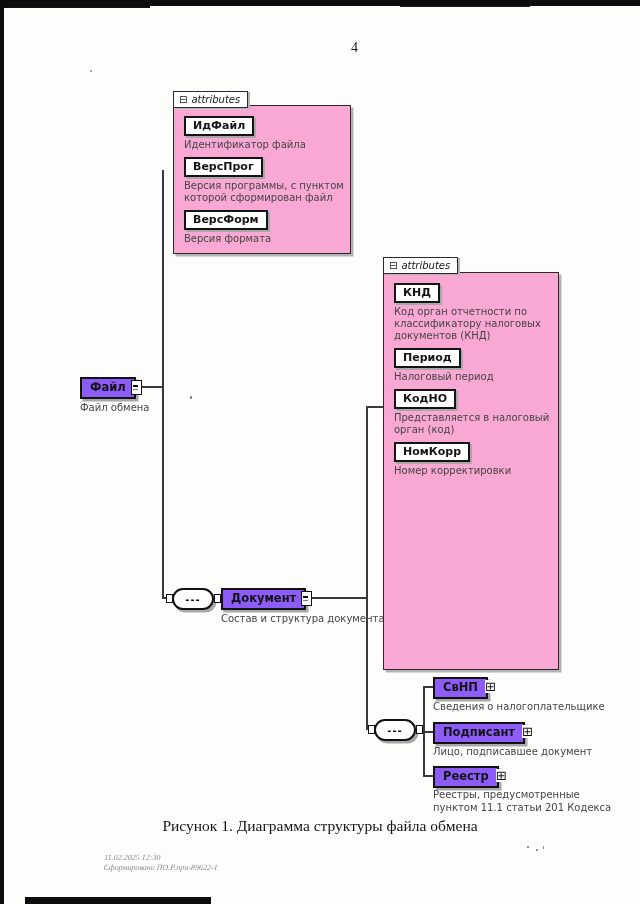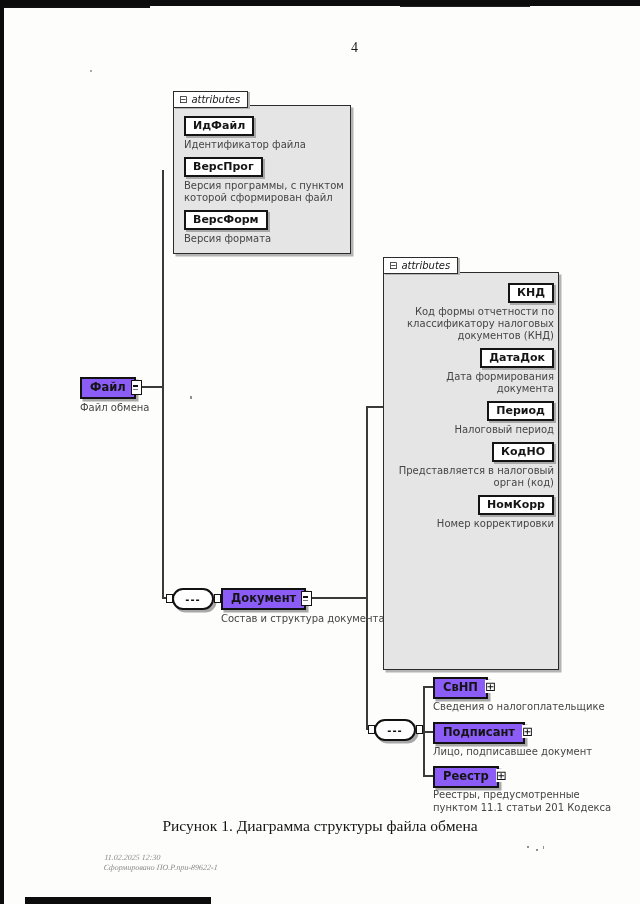--- a/index.html
+++ b/index.html
@@ -49,32 +49,32 @@
        justify-content:center;font-weight:bold;font-size:10px;letter-spacing:1px;color:#111;}
   .seq::before{content:"";position:absolute;left:-8px;top:4px;width:5px;height:7px;
                background:#fff;border:1.5px solid #121212;}
   .seq::after{content:"";position:absolute;right:-9px;top:4px;width:5px;height:7px;
               background:#fff;border:1.5px solid #121212;}
 
   .attrs-tab{position:absolute;height:15px;border:1px solid #2b2b2b;background:#fff;
              display:flex;align-items:center;gap:4px;padding:0 7px 0 5px;
              font-style:italic;font-size:10px;z-index:3;box-shadow:2px 1px 0 #b4b4b4;}
   .attrs-tab .sq{font-style:normal;font-size:10px;line-height:10px;}
-  .attrs-panel{position:absolute;border:1px solid #2b2b2b;background:#e5e5e5;z-index:2;
+  .attrs-panel{position:absolute;border:1px solid #2b2b2b;background:#f9a8d4;z-index:2;
                box-shadow:2.5px 2.5px 0 #b4b4b4;box-sizing:border-box;
                padding:8px 4px 4px 10px;}
   .attr-name{display:inline-block;border:2px solid #141414;background:#fff;
              box-shadow:2px 2px 0 #a8a8a8;font-weight:bold;font-size:11px;
              line-height:13px;padding:1px 7px 2px;margin-bottom:3px;}
   .attr-desc{font-size:10px;line-height:12px;color:#454545;width:160px;margin-bottom:4px;}
 
   #attrs1-tab{left:173px;top:91px;}
   #attrs1-panel{left:173px;top:105px;width:178px;min-height:142px;}
   #attrs2-tab{left:383px;top:257px;}
-  #attrs2-panel{left:383px;top:272px;width:176px;min-height:398px;text-align:right;}
+  #attrs2-panel{left:383px;top:272px;width:176px;min-height:398px;}
 
   #el-fajl{left:80px;top:377px;}
   #lbl-fajl{left:80px;top:402px;}
   #el-dokument{left:221px;top:588px;}
   #lbl-dokument{left:221px;top:613px;}
   #el-svnp{left:433px;top:677px;}
   #lbl-svnp{left:433px;top:701px;}
   #el-podpisant{left:433px;top:722px;}
   #lbl-podpisant{left:433px;top:746px;}
   #el-reestr{left:433px;top:766px;}
@@ -164,25 +164,21 @@
   </div>
   <div class="elabel" id="lbl-dokument">Состав и структура документа</div>
 
   <div class="attrs-tab" id="attrs2-tab">
     <span class="sq">⊟</span>
     <span>attributes</span>
   </div>
   <div class="attrs-panel" id="attrs2-panel">
     <div class="attr-entry">
       <div class="attr-name">КНД</div>
-      <div class="attr-desc">Код формы отчетности по классификатору налоговых документов (КНД)</div>
-    </div>
-    <div class="attr-entry">
-      <div class="attr-name">ДатаДок</div>
-      <div class="attr-desc">Дата формирования документа</div>
+      <div class="attr-desc">Код орган отчетности по классификатору налоговых документов (КНД)</div>
     </div>
     <div class="attr-entry">
       <div class="attr-name">Период</div>
       <div class="attr-desc">Налоговый период</div>
     </div>
     <div class="attr-entry">
       <div class="attr-name">КодНО</div>
       <div class="attr-desc">Представляется в налоговый орган (код)</div>
     </div>
     <div class="attr-entry">

